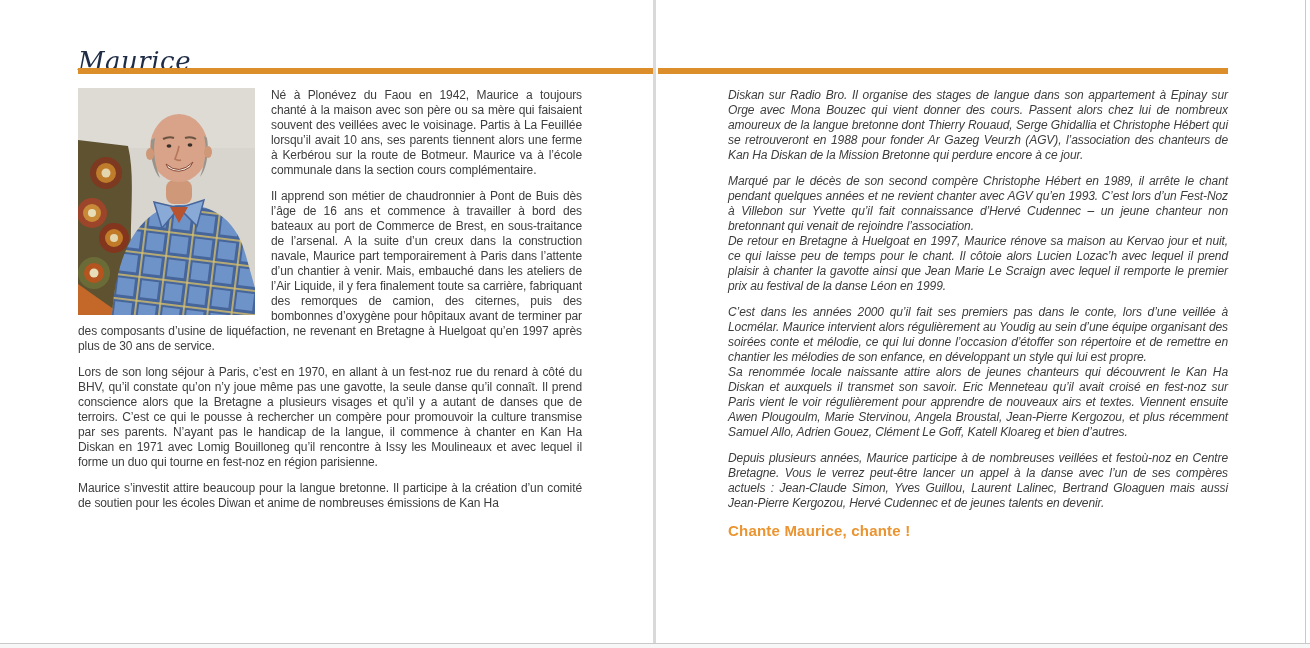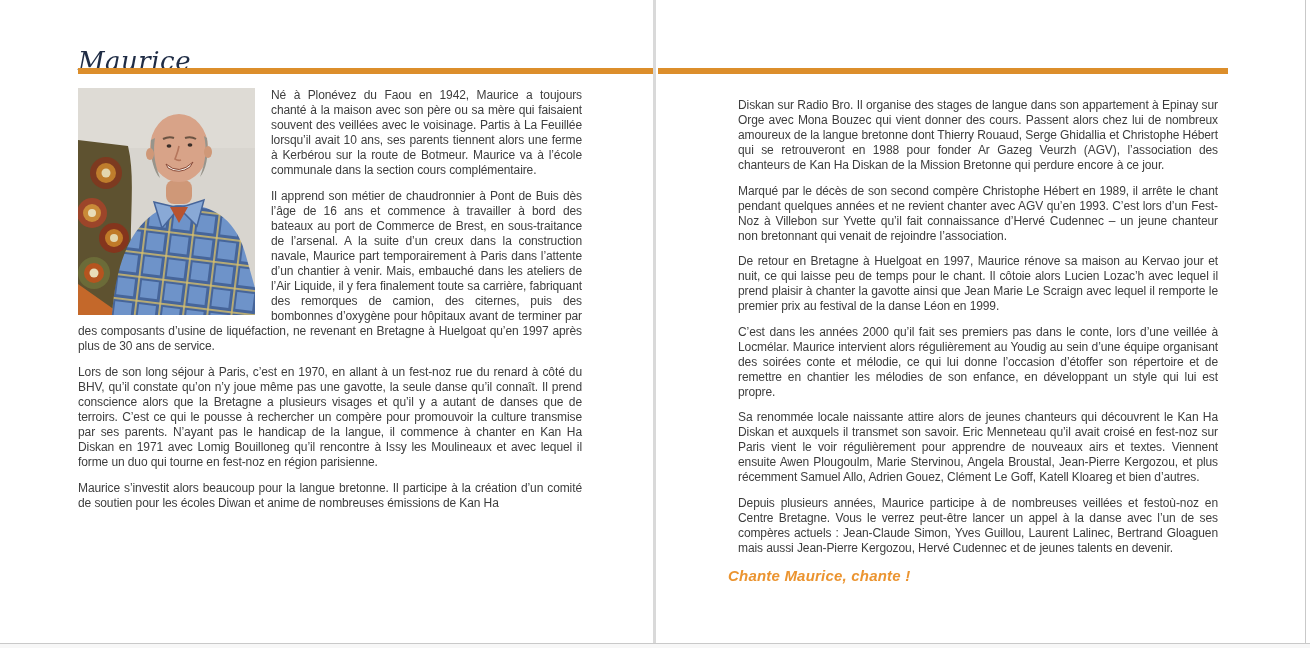--- a/index.html
+++ b/index.html
@@ -24,28 +24,28 @@
   .divider{position:absolute;left:653px;top:0;width:3px;height:643px;background:var(--divider);}
   .bottom-edge{position:absolute;left:0;top:643px;width:1310px;height:1px;background:var(--edge);}
   .bottom-strip{position:absolute;left:0;top:644px;width:1310px;height:4px;background:#F7F7F7;}
   .right-edge{position:absolute;left:1305px;top:0;width:1px;height:643px;background:var(--edge);}
 
   .page-left{position:absolute;left:78px;top:88px;width:504px;}
   .page-right{position:absolute;left:728px;top:88px;width:500px;}
 
   p.body{font-size:12px;line-height:15px;color:var(--body);text-align:justify;
     letter-spacing:-0.1px;margin:0 0 11px 0;}
-  p.body.cont{margin:10px;}
+  p.body.cont{margin:0;font-style:italic;}
   .block{margin:0 0 11px 0;}
   .song{font-style:italic;}
 
   .photo{float:left;width:177px;height:227px;margin:0 16px 6px 0;background:#D8D5CF;}
   .photo svg{display:block;}
 
-  .closing{font-size:15px;font-weight:bold;font-style:italic;color:#EB9430;
+  .closing{font-size:15px;font-weight:bold;color:#EB9430;
     letter-spacing:.2px;margin-top:5px;}
 </style>
 </head>
 <body>
 
 <div class="canvas">
 
   <div class="page-title">Maurice</div>
   <div class="rule rule-left"></div>
   <div class="rule rule-right"></div>
@@ -102,21 +102,21 @@
 
         <path d="M76,114 L101,120 L84,140 Z" fill="#89A9D6" stroke="#46659A" stroke-width="1.5"></path>
         <path d="M126,112 L101,120 L119,138 Z" fill="#89A9D6" stroke="#46659A" stroke-width="1.5"></path>
         <path d="M92,119 L110,119 L101,135 Z" fill="#B85330"></path>
       </svg>
     </div>
 
     <p class="body">Né à Plonévez du Faou en 1942, Maurice a toujours chanté à la maison avec son père ou sa mère qui faisaient souvent des veillées avec le voisinage. Partis à La Feuillée lorsqu’il avait 10 ans, ses parents tiennent alors une ferme à Kerbérou sur la route de Botmeur. Maurice va à l’école communale dans la section cours complémentaire.</p>
     <p class="body">Il apprend son métier de chaudronnier à Pont de Buis dès l’âge de 16 ans et commence à travailler à bord des bateaux au port de Commerce de Brest, en sous-traitance de l’arsenal. A la suite d’un creux dans la construction navale, Maurice part temporairement à Paris dans l’attente d’un chantier à venir. Mais, embauché dans les ateliers de l’Air Liquide, il y fera finalement toute sa carrière, fabriquant des remorques de camion, des citernes, puis des bombonnes d’oxygène pour hôpitaux avant de terminer par des composants d’usine de liquéfaction, ne revenant en Bretagne à Huelgoat qu’en 1997 après plus de 30 ans de service.</p>
     <p class="body">Lors de son long séjour à Paris, c’est en 1970, en allant à un fest-noz rue du renard à côté du BHV, qu’il constate qu’on n’y joue même pas une gavotte, la seule danse qu’il connaît. Il prend conscience alors que la Bretagne a plusieurs visages et qu’il y a autant de danses que de terroirs. C’est ce qui le pousse à rechercher un compère pour promouvoir la culture transmise par ses parents. N’ayant pas le handicap de la langue, il commence à chanter en Kan Ha Diskan en 1971 avec Lomig Bouilloneg qu’il rencontre à Issy les Moulineaux et avec lequel il forme un duo qui tourne en fest-noz en région parisienne.</p>
-    <p class="body">Maurice s’investit alors beaucoup pour la langue bretonne. Il participe à la création d’un comité de soutien pour les écoles Diwan et anime de nombreuses émissions de Kan Ha</p>
+    <p class="body">Maurice s’investit attire beaucoup pour la langue bretonne. Il participe à la création d’un comité de soutien pour les écoles Diwan et anime de nombreuses émissions de Kan Ha</p>
   </div>
 
   <div class="page-right">
     <div class="block">
       <p class="body cont">Diskan sur Radio Bro. Il organise des stages de langue dans son appartement à Epinay sur Orge avec Mona Bouzec qui vient donner des cours. Passent alors chez lui de nombreux amoureux de la langue bretonne dont Thierry Rouaud, Serge Ghidallia et Christophe Hébert qui se retrouveront en 1988 pour fonder Ar Gazeg Veurzh (AGV), l’association des chanteurs de Kan Ha Diskan de la Mission Bretonne qui perdure encore à ce jour.</p>
     </div>
     <div class="block">
       <p class="body cont">Marqué par le décès de son second compère Christophe Hébert en 1989, il arrête le chant pendant quelques années et ne revient chanter avec AGV qu’en 1993. C’est lors d’un Fest-Noz à Villebon sur Yvette qu’il fait connaissance d’Hervé Cudennec – un jeune chanteur non bretonnant qui venait de rejoindre l’association.</p>
       <p class="body cont">De retour en Bretagne à Huelgoat en 1997, Maurice rénove sa maison au Kervao jour et nuit, ce qui laisse peu de temps pour le chant. Il côtoie alors Lucien Lozac’h avec lequel il prend plaisir à chanter la gavotte ainsi que Jean Marie Le Scraign avec lequel il remporte le premier prix au festival de la danse Léon en 1999.</p>
     </div>

